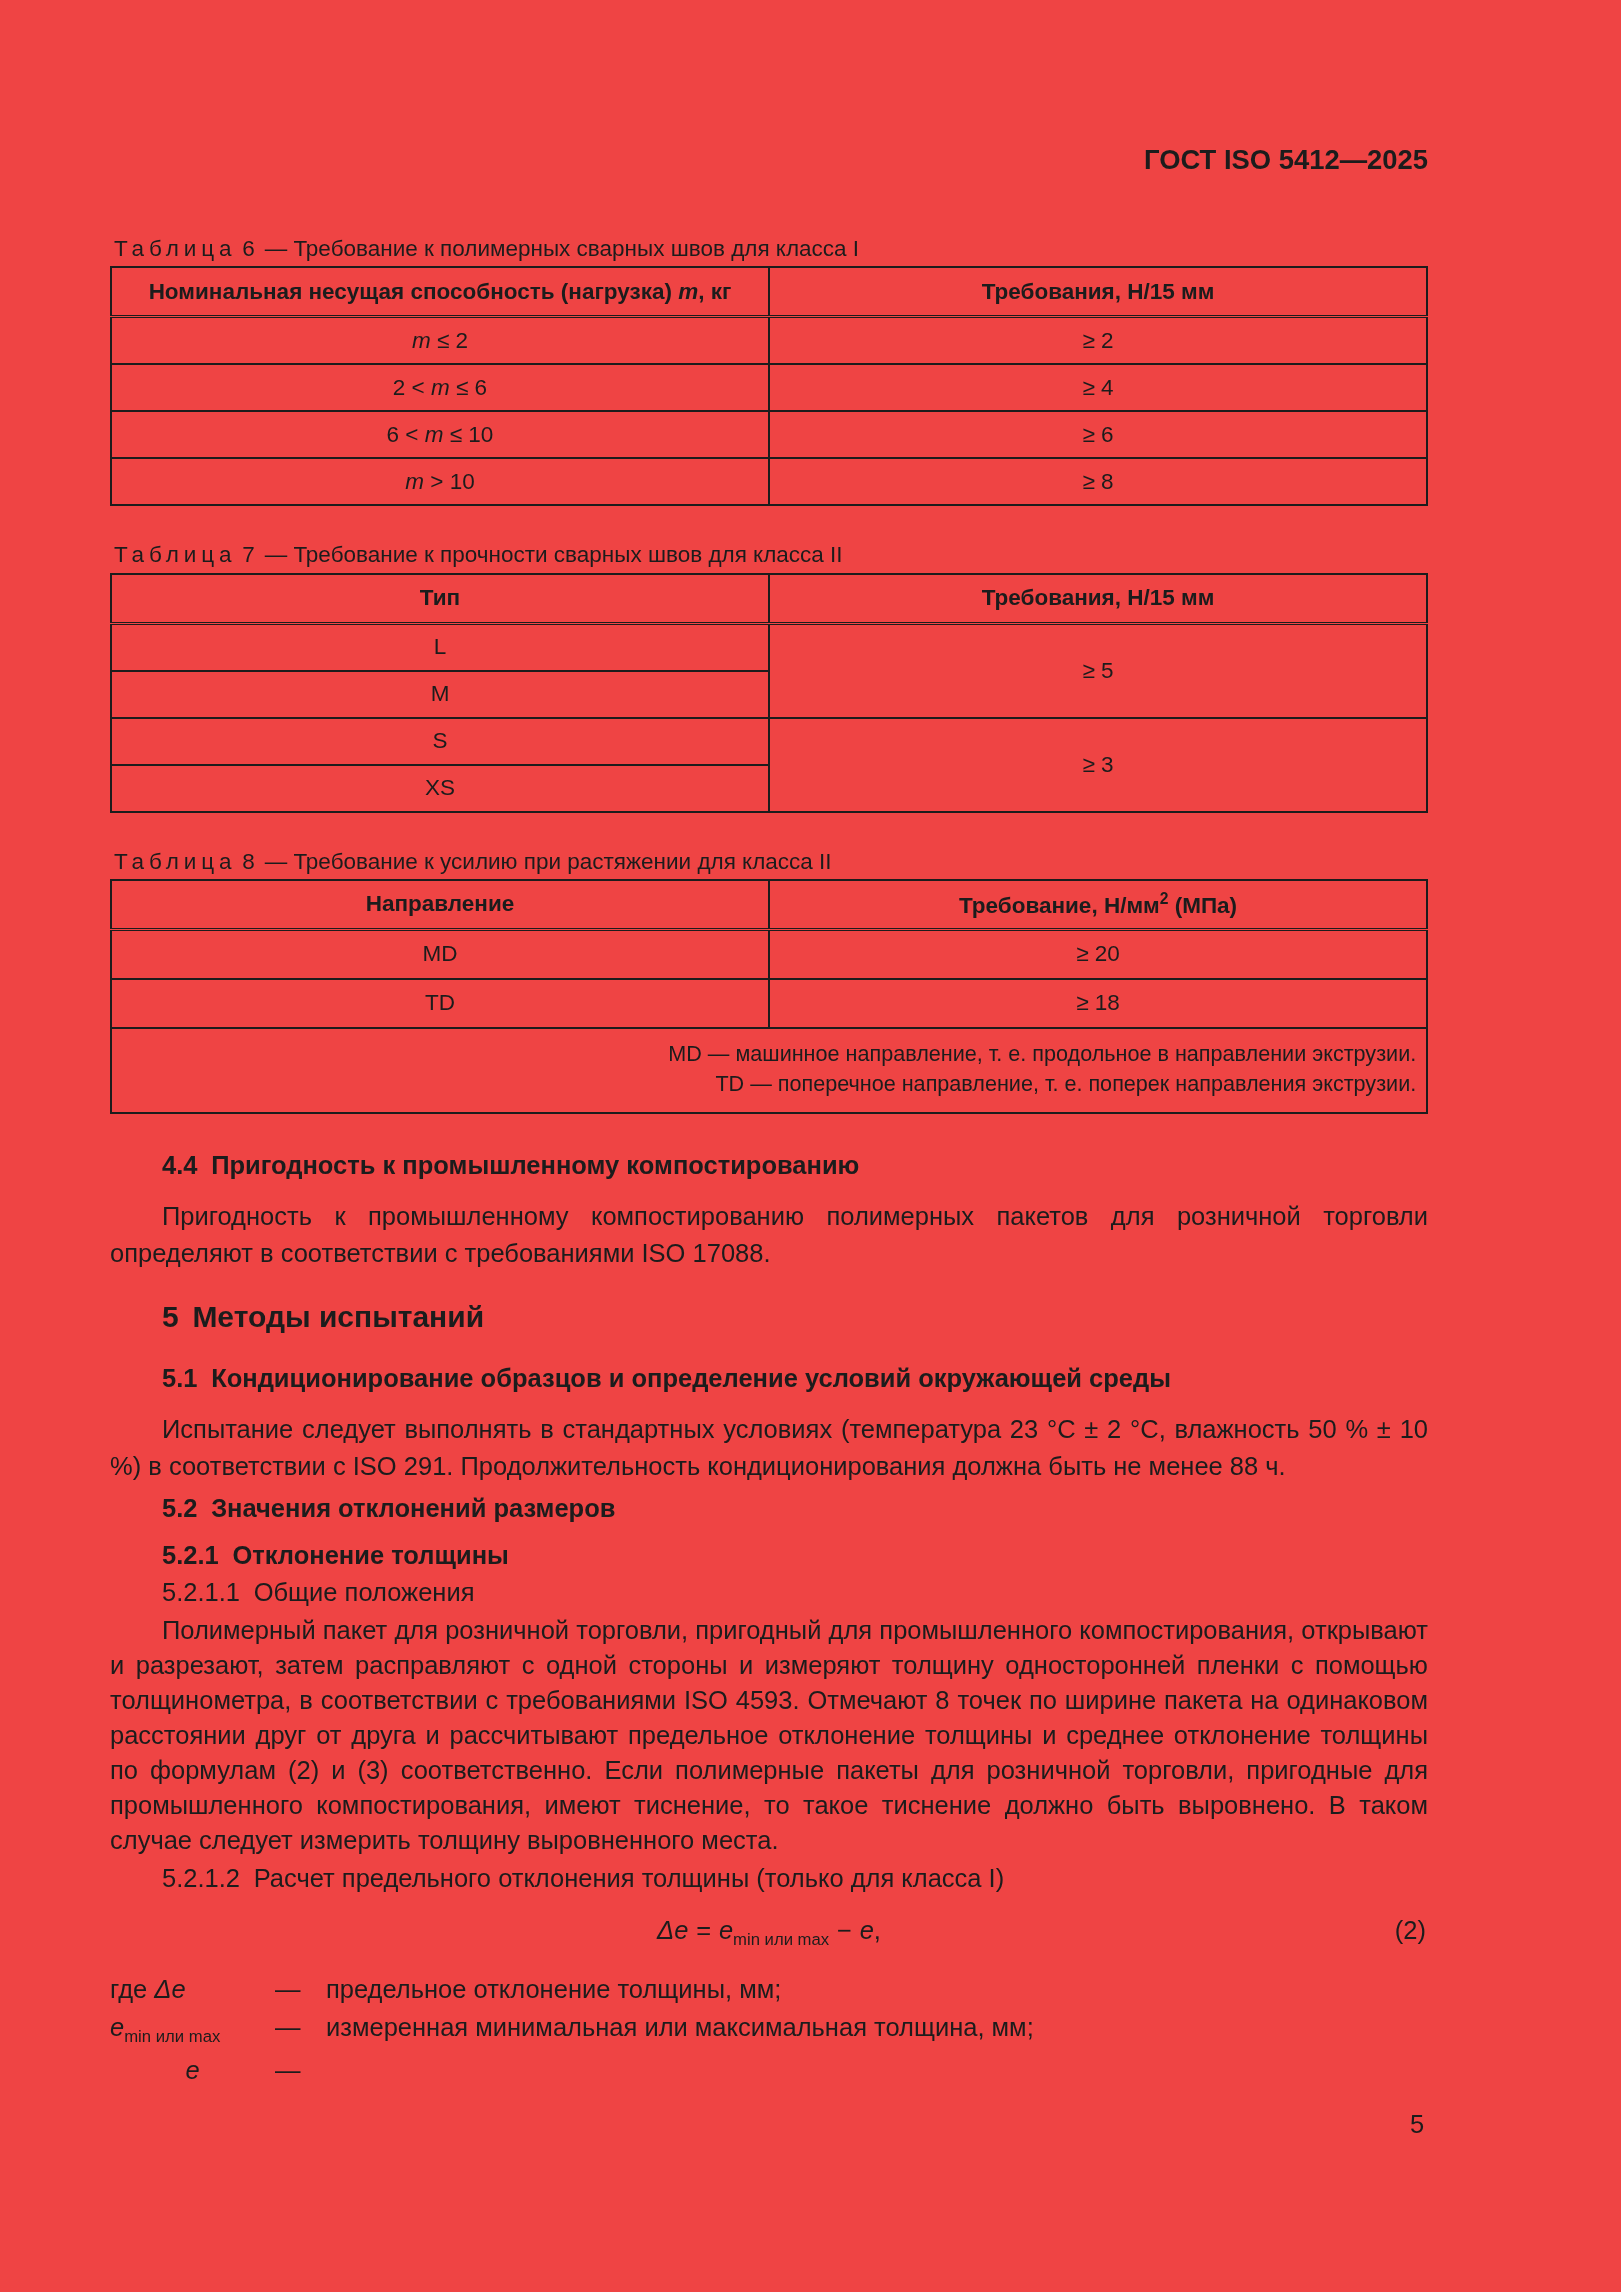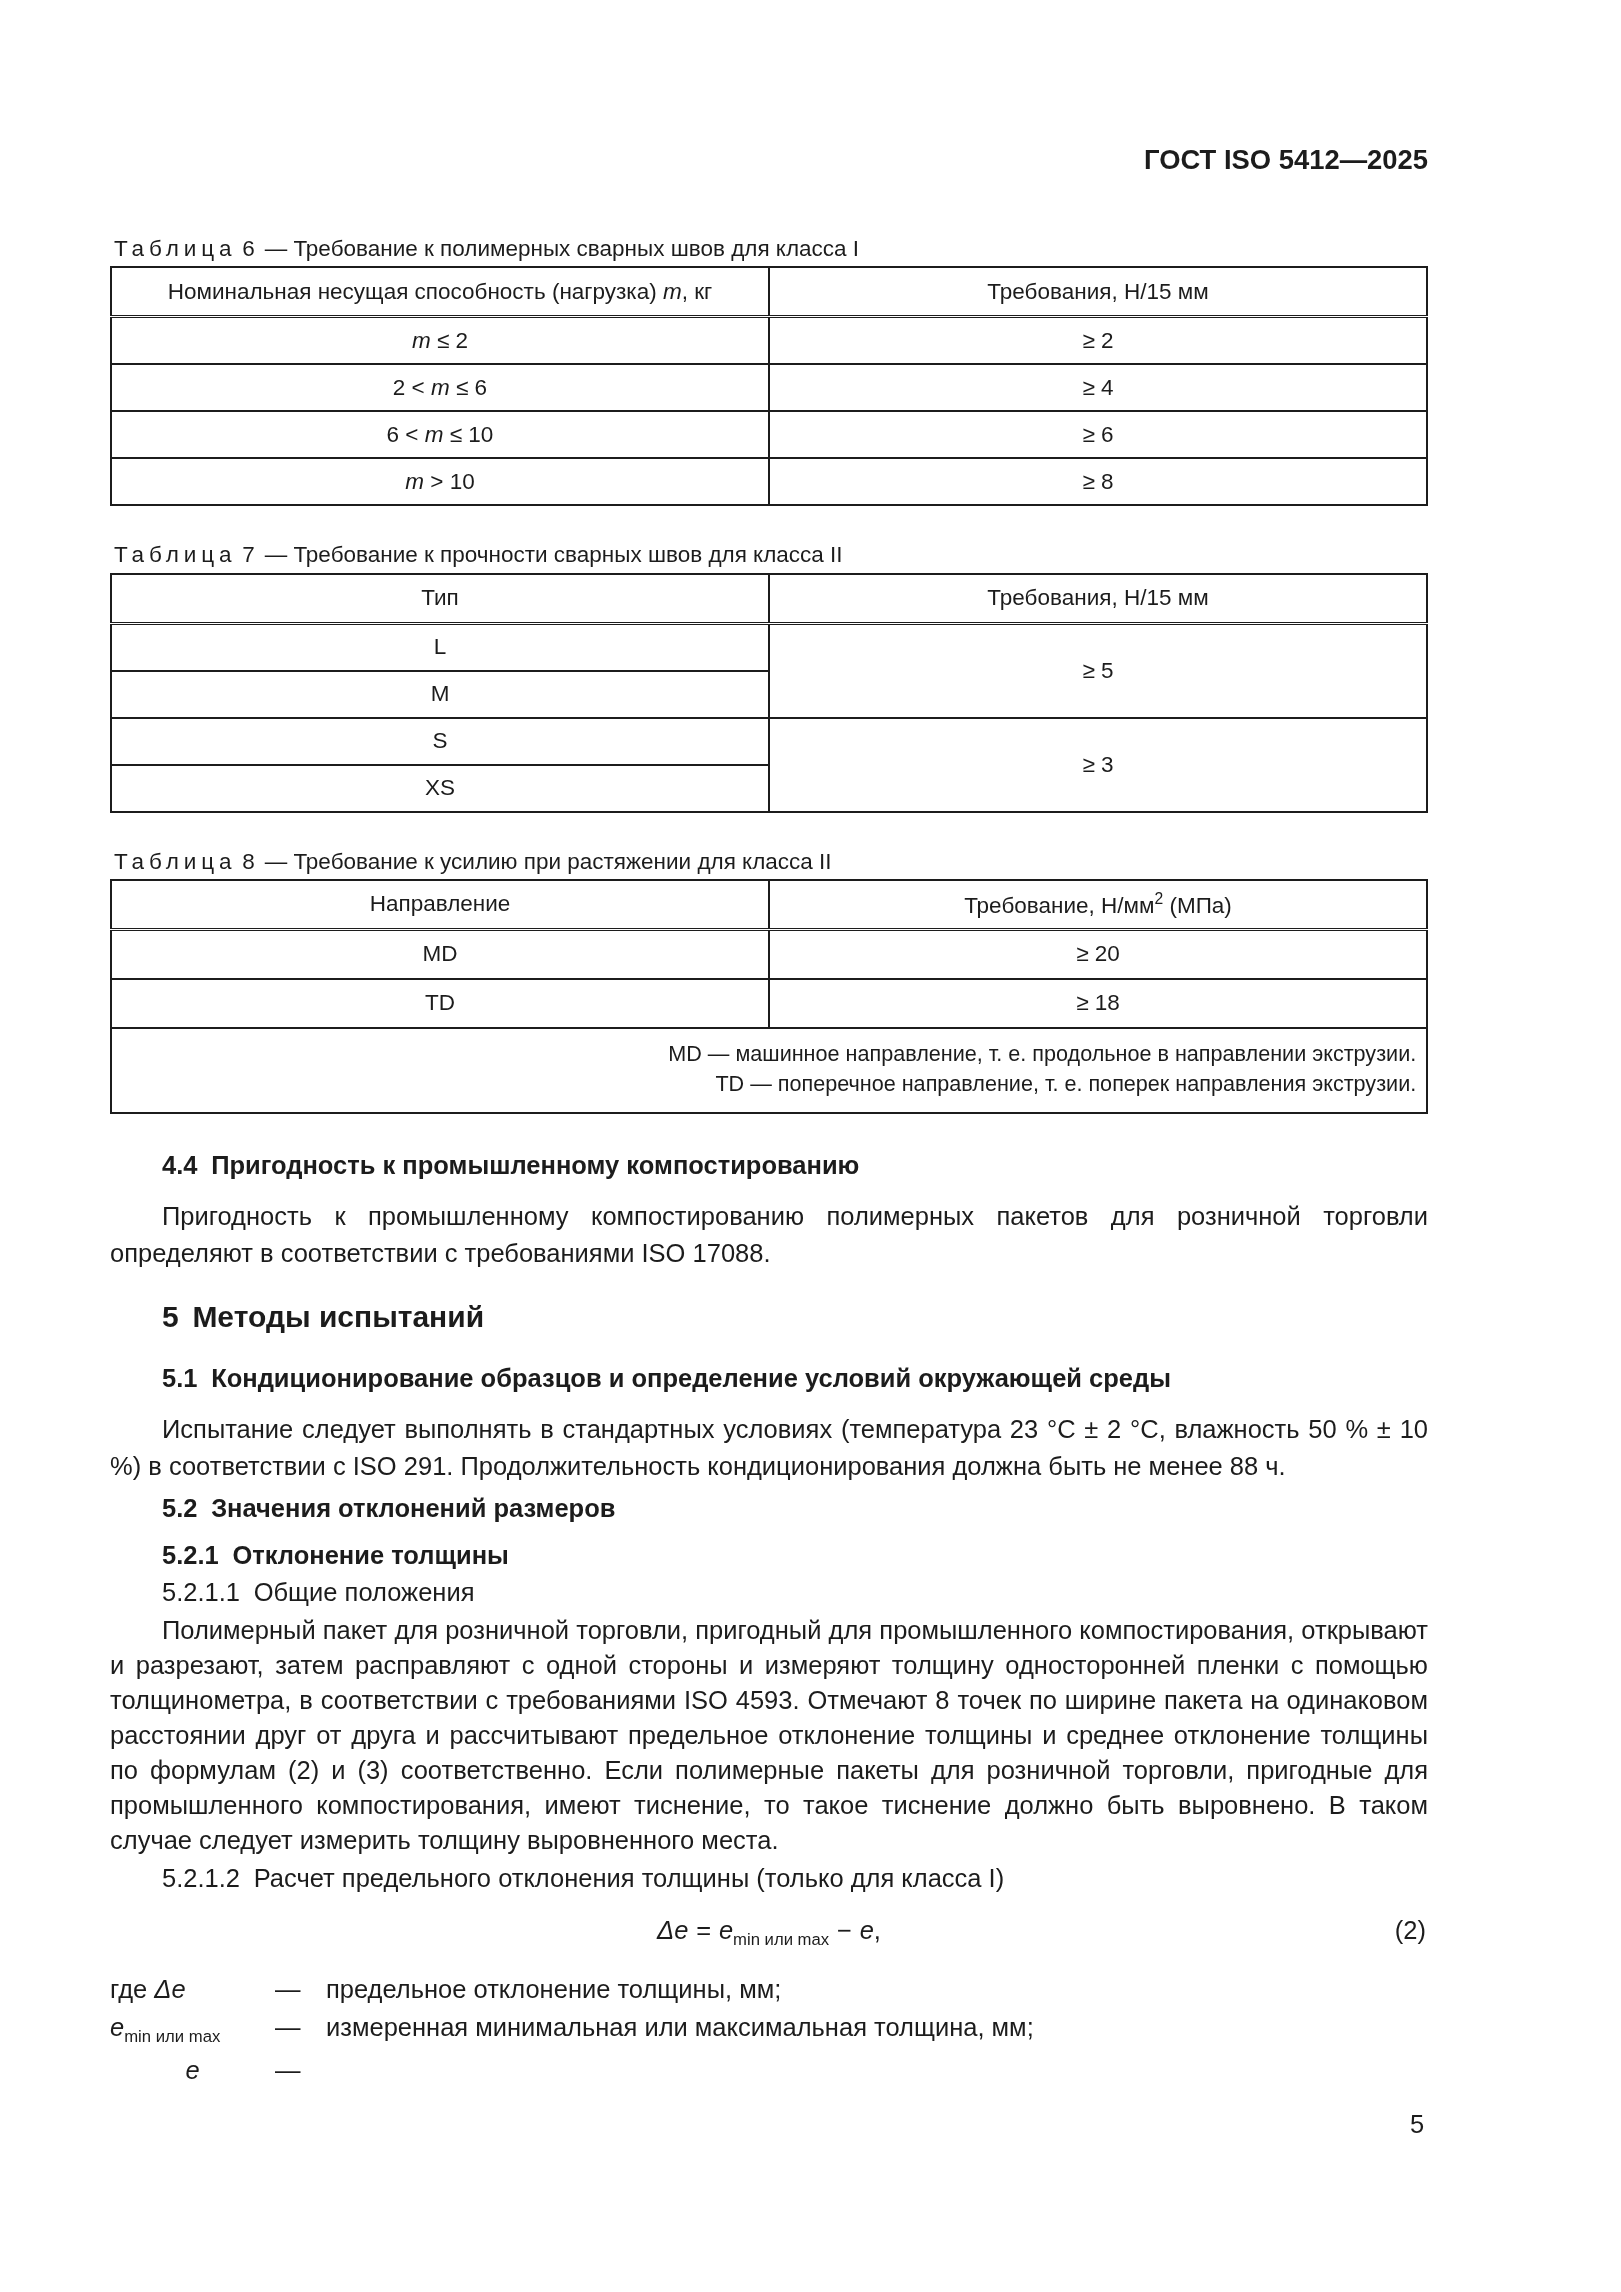--- a/index.html
+++ b/index.html
@@ -1,34 +1,34 @@
 <!DOCTYPE html>
 <html lang="ru"><head>
 <meta charset="utf-8">
 <style>
   html,body { margin:0; padding:0; background:#e8e8e8; }
   .page {
-    width:1621px; height:2293px; background:#ffffff; color:#1c1c1c;
+    width:1621px; height:2293px; background:#ef4444; color:#1c1c1c;
     font-family:"Liberation Sans", sans-serif;
     box-sizing:border-box; position:relative;
     padding:145px 193px 0 110px;
     margin:0 auto;
   }
   
   .doc-header { text-align:right; font-weight:bold; font-size:27.4px; line-height:29px; margin-bottom:61px; }
 
   
   .tbl-caption { font-size:22.5px; line-height:27.4px; margin:0 0 3.9px 3.9px; }
   .tbl-caption .cap-label { letter-spacing:4.9px; }
   .tbl-caption .cap-num { margin:0 9.8px 0 5.9px; }
 
   
   table.gost { width:100%; border-collapse:collapse; border:2.9px solid #1c1c1c; font-size:22.5px; margin-bottom:35px; }
   table.gost th, table.gost td { border:2px solid #1c1c1c; text-align:center; vertical-align:middle; padding:0 7.8px; }
-  table.gost th { font-weight:normal; height:47px; border-bottom:3.9px double #1c1c1c;margin-left:11px; }
+  table.gost th { font-weight:bold; height:47px; border-bottom:3.9px double #1c1c1c;margin-left:11px; }
   table.gost td { height:45px; }
   table.t8 td { height:47px;text-align:center; }
   table.gost td.note-cell { text-align:right; padding:9.8px 9.8px 13.7px 35px; height:auto; font-size:21.6px; line-height:30px; }
   .ital { font-style:italic; }
   sub.small { font-size:16.7px; }
   sup.small { font-size:15.7px; }
   col.c50 { width:50%; }
 
   
   .h-sub { font-weight:bold; font-size:25.5px; line-height:33px; margin:17.6px 0 0 52px; }

